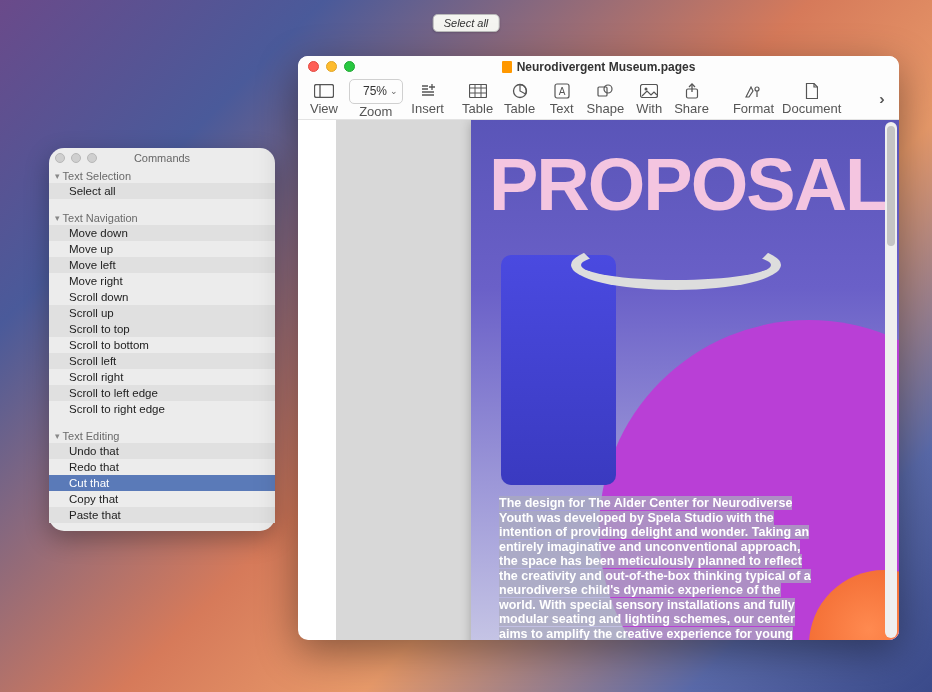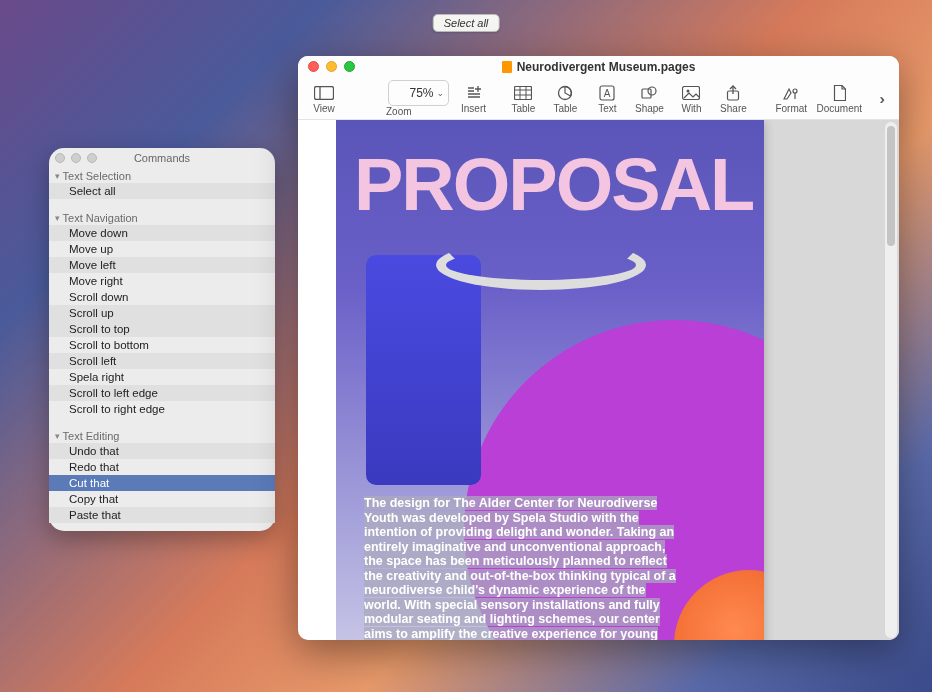--- a/index.html
+++ b/index.html
@@ -94,36 +94,35 @@
     gap: 2px;
     position: relative;
   }
   .tb-item {
     display: flex; flex-direction: column; align-items: center; justify-content: center;
     min-width: 40px; height: 40px;
     padding: 0 3px;
     cursor: default;
   }
   .tb-icon { height: 20px; display: flex; align-items: center; justify-content: center; color: #555; }
-  .tb-label { font-size: 10px; color: #555; margin-top: 0px; }
+  .tb-label { font-size: 13px; color: #555; margin-top: 0px; }
   .zoom-box {
     border: 1px solid #d0d0d0; border-radius: 5px;
-    padding: 1px 4px 1px 20px;
+    padding: 1px 4px 1px 13px;
     font-size: 12px; color: #333;
     display: flex; align-items: center; gap: 3px;
     height: 26px;
-    margin-left: 40px;
   }
   .tb-gap { width: 6px; }
   .tb-overflow { margin-left: auto; width: 26px; display:flex; align-items:center; justify-content:center; color:#555; height:40px;}
 
   .doc-area {
     flex: 1;
     background: #d8d8d8;
-    display: flex; justify-content: flex-start;
+    display: flex; justify-content: flex-end;
     overflow: hidden;
     position: relative;
     margin-left: 38px;
   }
   .page {
     width: 428px;
     height: 560px;
     background: #fff;
     margin-top: 0;
     box-shadow: 0 2px 10px rgba(0,0,0,.25);
@@ -226,21 +225,21 @@
   <div class="cmd-list">
     <div class="cmd-item stripe">Move down</div>
     <div class="cmd-item">Move up</div>
     <div class="cmd-item stripe">Move left</div>
     <div class="cmd-item">Move right</div>
     <div class="cmd-item">Scroll down</div>
     <div class="cmd-item stripe">Scroll up</div>
     <div class="cmd-item stripe">Scroll to top</div>
     <div class="cmd-item">Scroll to bottom</div>
     <div class="cmd-item stripe">Scroll left</div>
-    <div class="cmd-item">Spela right</div>
+    <div class="cmd-item">Scroll right</div>
     <div class="cmd-item stripe">Scroll to left edge</div>
     <div class="cmd-item">Scroll to right edge</div>
   </div>
 
   <div class="cmd-gap"></div>
 
   <div class="cmd-section-head">
     <span class="chev">▾</span>
     <span>Text Editing</span>
   </div>

